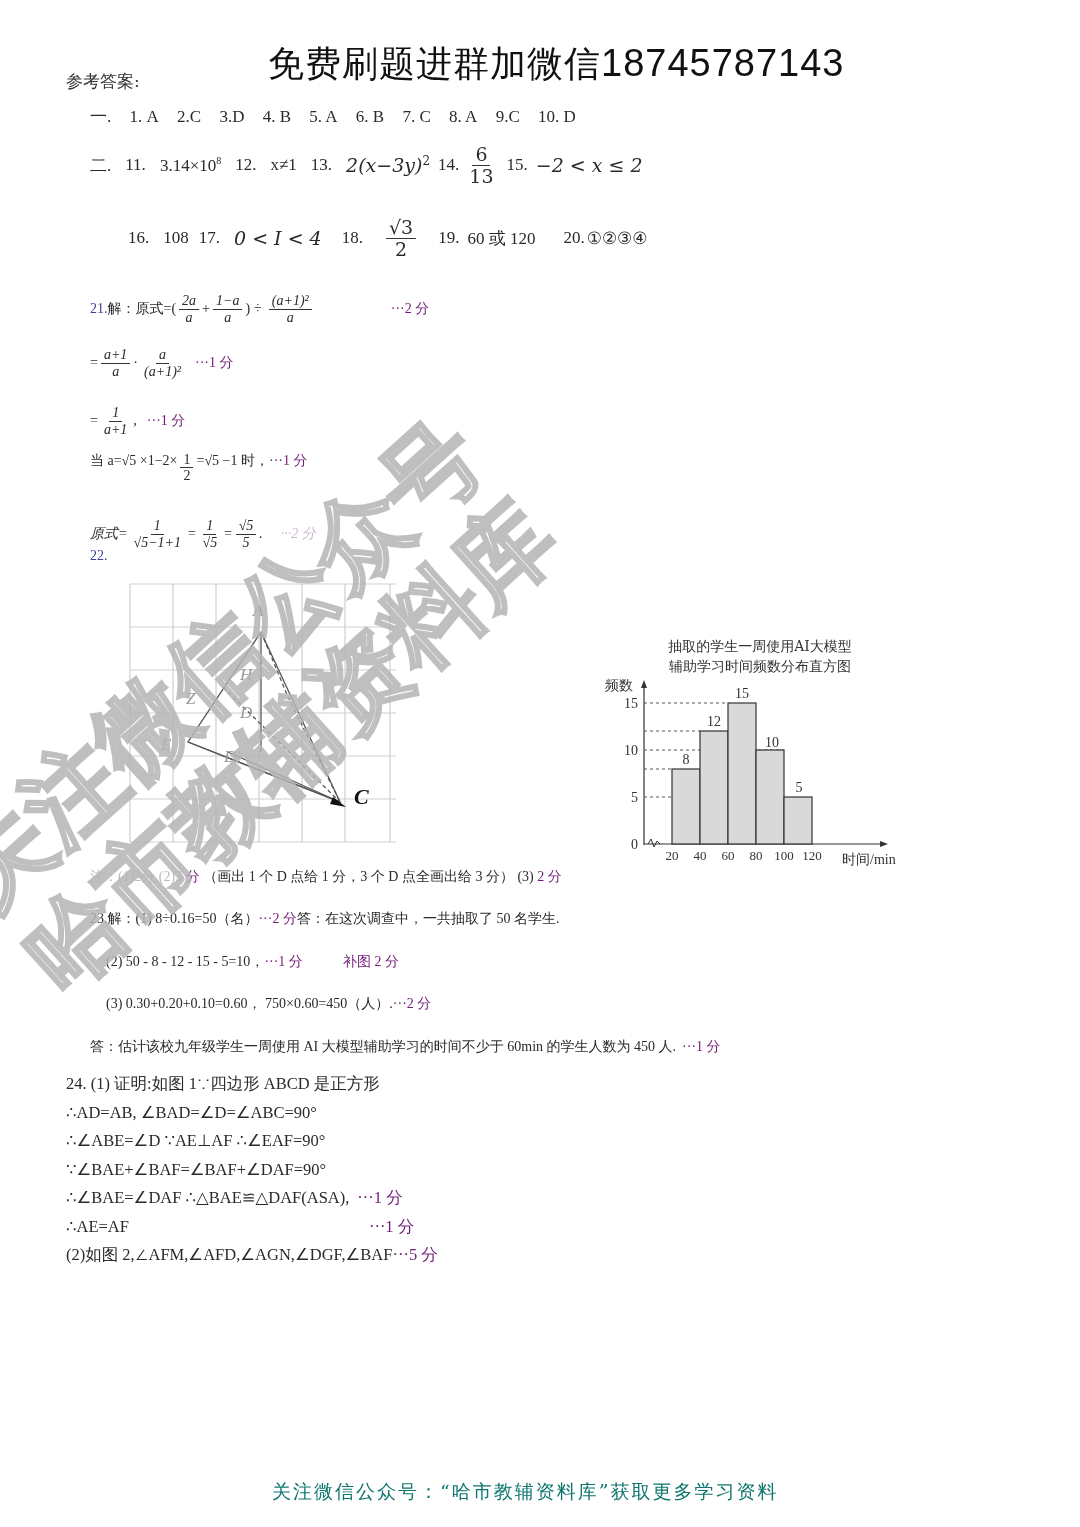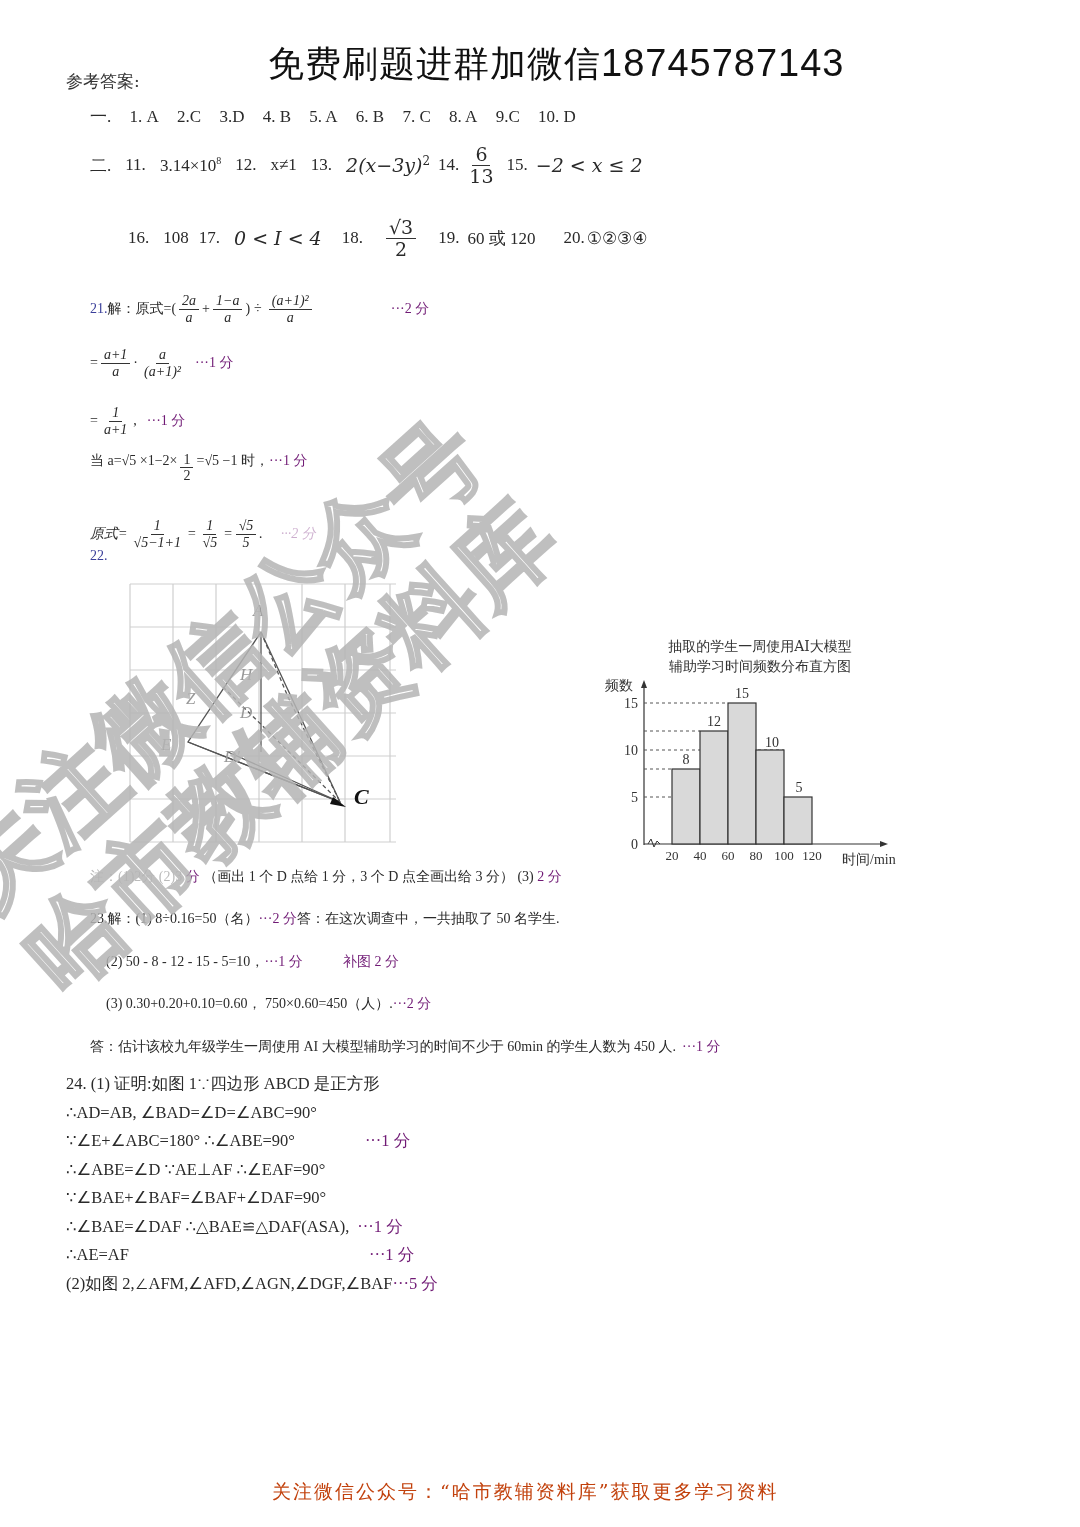--- a/index.html
+++ b/index.html
@@ -19,21 +19,21 @@
   .ans-label { left: 66px; top: 70px; font-size: 17px; color: #333; }
   .row { font-size: 17px; font-family: "Liberation Serif", serif; }
   .row span { margin-right: 14px; }
   .frac { display: inline-flex; flex-direction: column; align-items: center; vertical-align: middle; margin: 0 3px; line-height: 1.1; }
   .frac .n { border-bottom: 1.2px solid #333; padding: 0 3px; }
   .frac .d { padding: 0 3px; }
   .math { font-family: "DejaVu Serif", serif; font-size: 17px; }
   .ital { font-style: italic; }
   .sol { font-size: 14px; font-family: "Liberation Serif", serif; }
   .proof { font-size: 16.5px; font-family: "Liberation Serif", serif; line-height: 28.5px; }
-  .footer { left: 272px; top: 1479px; font-size: 19px; color: #c2410c; letter-spacing: 2px; }
+  .footer { left: 272px; top: 1479px; font-size: 19px; color: #0f766e; letter-spacing: 2px; }
   .watermark {
     position: absolute; left: -20px; top: 560px; width: 700px; height: 420px;
     transform: rotate(-42deg); transform-origin: center;
     font-size: 96px; font-weight: bold; color: transparent;
     -webkit-text-stroke: 3px #b5b5b5; opacity: 0.85; line-height: 110px;
     pointer-events: none; white-space: nowrap;
   }
   svg text { font-family: "Liberation Serif", serif; }
 </style>
 </head>
@@ -270,21 +270,20 @@
 <div class="abs sol" style="left:106px; top:995px;">
   <span>(3) 0.30+0.20+0.10=0.60，    750×0.60=450（人）.</span><span class="red">···2 分</span>
 </div>
 <div class="abs sol" style="left:90px; top:1038px;">
   <span>答：估计该校九年级学生一周使用 AI 大模型辅助学习的时间不少于 60min 的学生人数为 450 人.</span><span class="red" style="margin-left:6px">···1 分</span>
 </div>
 
 <div class="abs proof" style="left:66px; top:1070px;">
   <div><span>24.  (1) 证明:如图 1∵四边形 ABCD 是正方形</span></div>
   <div><span>∴AD=AB, ∠BAD=∠D=∠ABC=90°</span></div>
-  <div><span>∵∠E+∠ABC=180°  ∴∠ABE=90°</span><span class="red" style="margin-left:70px">···1 分</span></div>
   <div><span>∴∠ABE=∠D   ∵AE⊥AF   ∴∠EAF=90°</span></div>
   <div><span>∵∠BAE+∠BAF=∠BAF+∠DAF=90°</span></div>
   <div><span>∴∠BAE=∠DAF   ∴△BAE≌△DAF(ASA),</span><span class="red" style="margin-left:8px">···1 分</span></div>
   <div><span>∴AE=AF</span><span class="red" style="margin-left:240px">···1 分</span></div>
   <div><span>(2)如图 2,∠AFM,∠AFD,∠AGN,∠DGF,∠BAF</span><span class="red">···5 分</span></div>
 </div>
 
 <div class="watermark">
   <div>关注微信公众号</div>
   <div>哈市教辅资料库</div>

